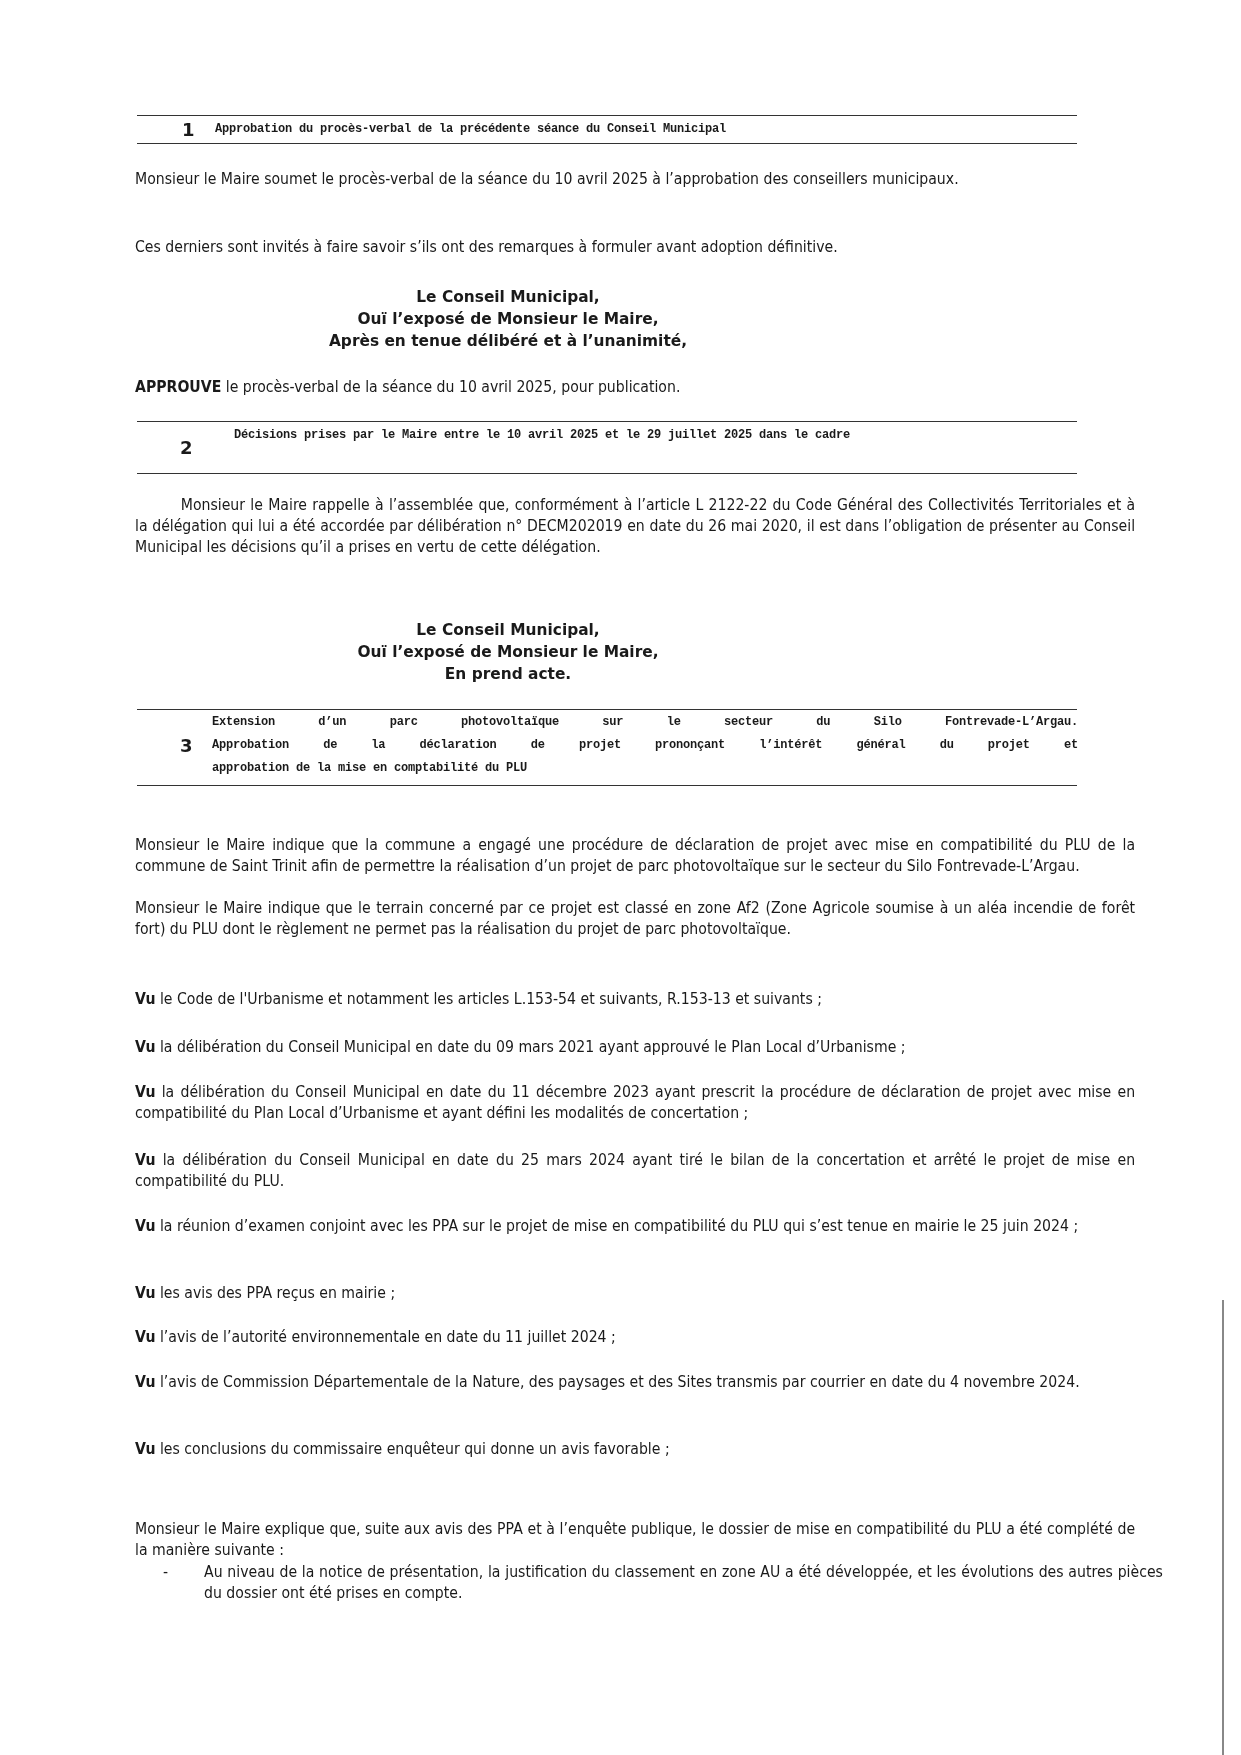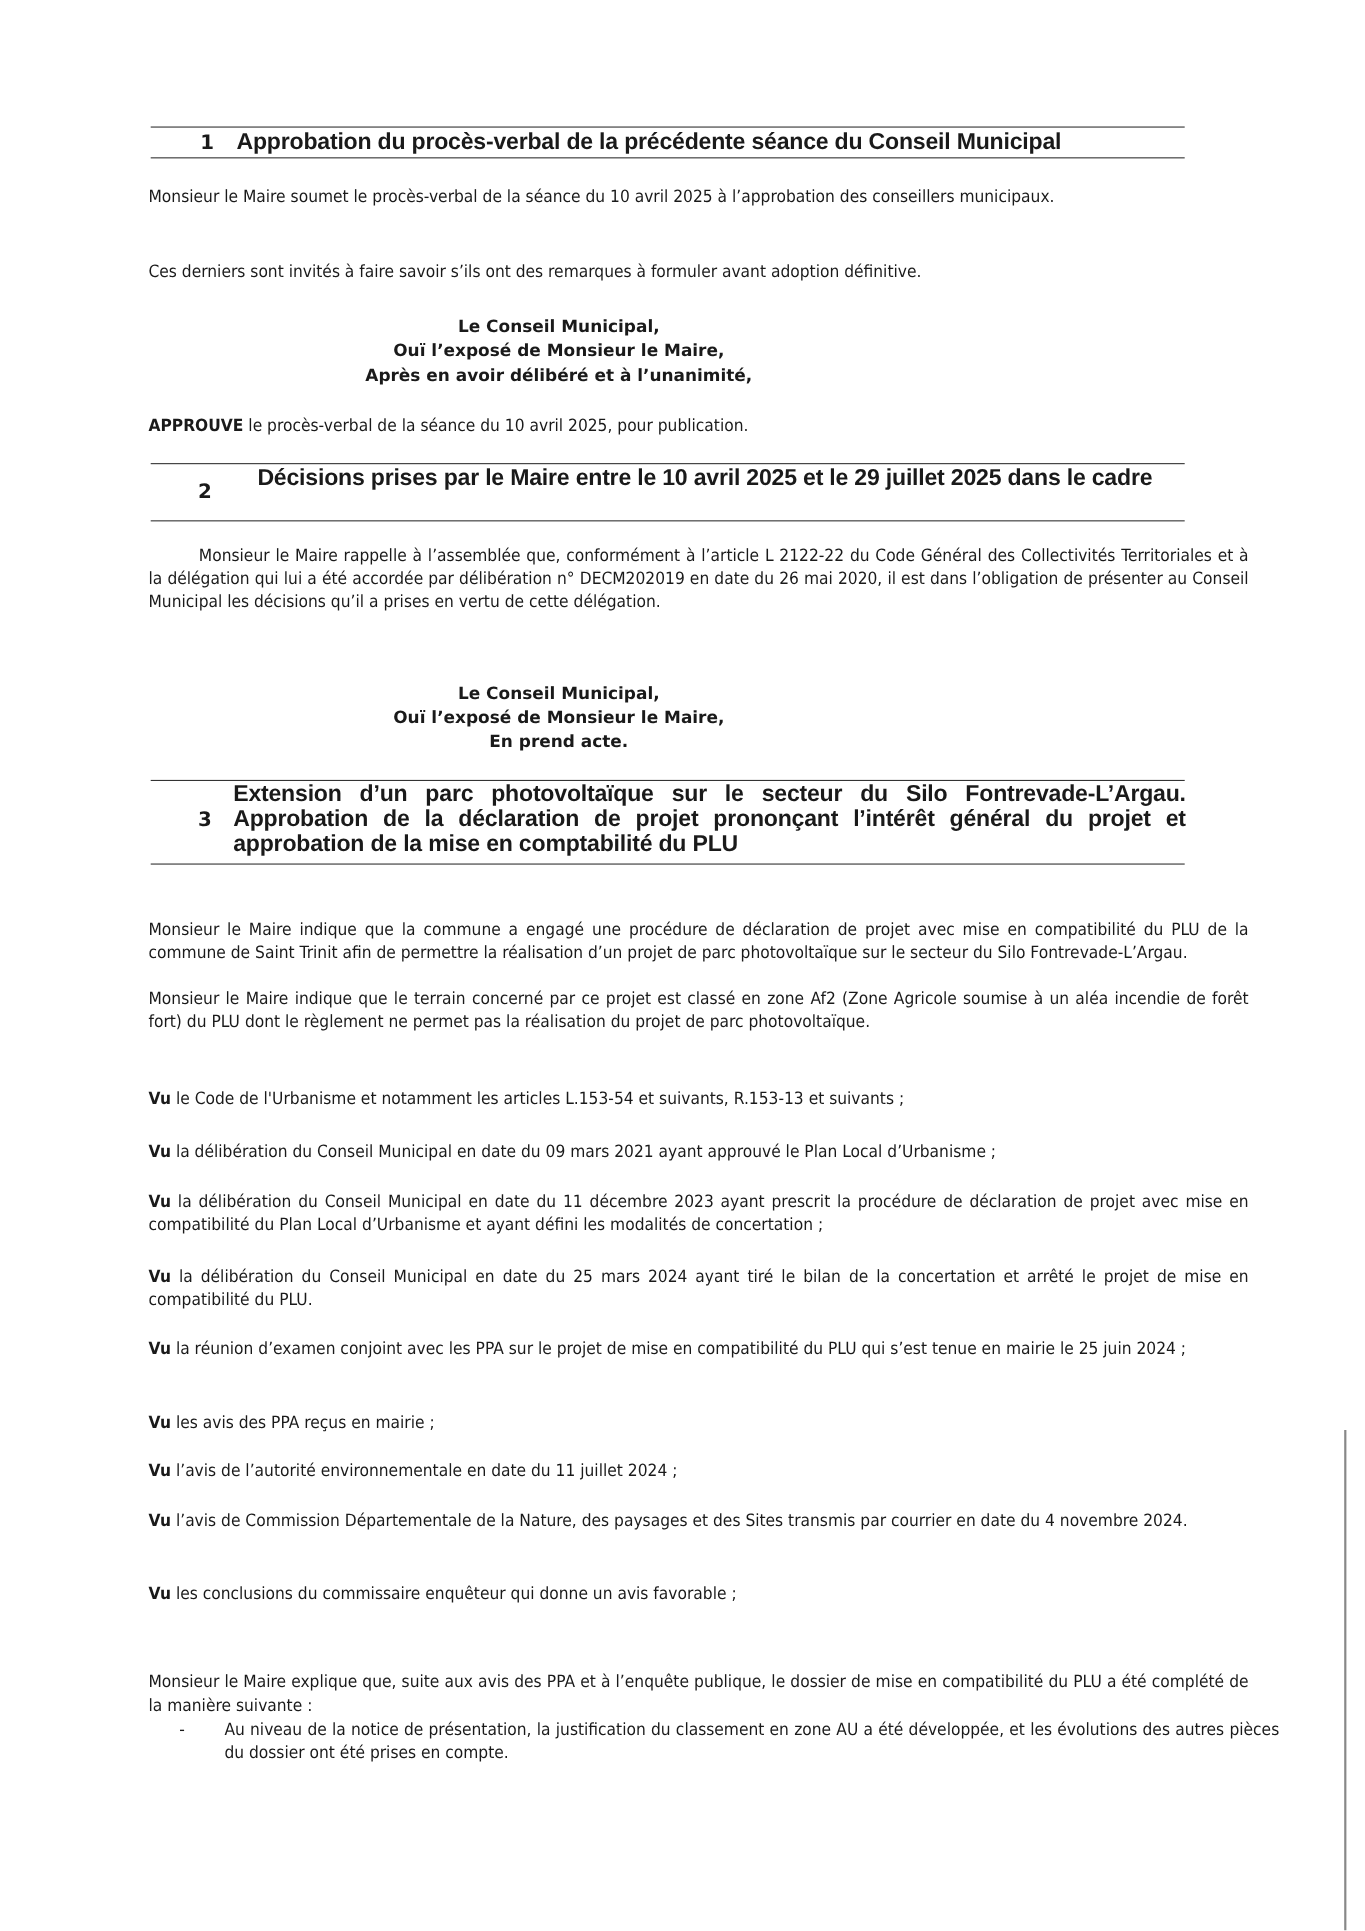--- a/index.html
+++ b/index.html
@@ -4,21 +4,21 @@
 <style>
   html, body { margin: 0; padding: 0; background: #ffffff; }
   body {
     width: 1241px; height: 1755px; position: relative; overflow: hidden;
     font-family: "DejaVu Sans Condensed", "Liberation Sans Narrow", "DejaVu Sans", sans-serif;
     color: #1a1a1a;
   }
   .page { position: absolute; left: 0; top: 0; width: 1241px; height: 1755px; }
   .rule { position: absolute; height: 0; border-top: 1.5px solid #333; }
   .hnum { position: absolute; font-family: "DejaVu Sans", sans-serif; font-weight: bold; font-size: 18px; }
-  .htitle { position: absolute; font-family: Liberation Sans, sans-serif; font-weight: bold; font-size: 21px; line-height: 22px; letter-spacing: -0.2px; }
+  .htitle { position: absolute; font-family: Liberation Mono, monospace; font-weight: bold; font-size: 12px; line-height: 22px; letter-spacing: -0.2px; }
   .body {
     position: absolute; left: 135px; width: 1000px;
     font-family: "DejaVu Sans", sans-serif; font-size: 15.4px; line-height: 21px;
     transform-origin: left top; transform: scaleX(0.915); width: 1093px;
   }
   .just { text-align: justify; text-align-last: left; }
   .center { position: absolute; left: 0; width: 1016px; text-align: center;
     font-family: "DejaVu Sans", sans-serif; font-weight: bold; font-size: 15.4px; line-height: 21px; }
   b { font-weight: bold; }
   .edge { position: absolute; left: 1222px; top: 1300px; width: 2px; height: 455px; background: #888; }
@@ -31,21 +31,21 @@
   <div class="rule" style="left:137px; top:115px; width:940px;"></div>
   <div class="hnum" style="left:182px; top:119px;">1</div>
   <div class="htitle" style="left:215px; top:118px;">Approbation du procès-verbal de la précédente séance du Conseil Municipal</div>
   <div class="rule" style="left:137px; top:143px; width:940px;"></div>
 
   <div class="body just" style="top:169px;">Monsieur le Maire soumet le procès-verbal de la séance du 10 avril 2025 à l’approbation des conseillers municipaux.</div>
   <div class="body" style="top:237px;">Ces derniers sont invités à faire savoir s’ils ont des remarques à formuler avant adoption définitive.</div>
 
   <div class="center" style="top:287px;">Le Conseil Municipal,</div>
   <div class="center" style="top:309px;">Ouï l’exposé de Monsieur le Maire,</div>
-  <div class="center" style="top:331px;">Après en avoir délibéré et à l’unanimité,</div>
+  <div class="center" style="top:331px;">Après en tenue délibéré et à l’unanimité,</div>
 
   <div class="body" style="top:377px;"><b>APPROUVE</b><span> le procès-verbal de la séance du 10 avril 2025, pour publication.</span></div>
 
   <div class="rule" style="left:137px; top:421px; width:940px;"></div>
   <div class="hnum" style="left:180px; top:437px;">2</div>
   <div class="htitle" style="left:214px; top:424px;margin-left:20px;">Décisions prises par le Maire entre le 10 avril 2025 et le 29 juillet 2025 dans le cadre</div>
   <div class="rule" style="left:137px; top:473px; width:940px;"></div>
 
   <div class="body just" style="top:495px; text-indent:50px;">Monsieur le Maire rappelle à l’assemblée que, conformément à l’article L 2122-22 du Code Général des Collectivités Territoriales et à la délégation qui lui a été accordée par délibération n° DECM202019 en date du 26 mai 2020, il est dans l’obligation de présenter au Conseil Municipal les décisions qu’il a prises en vertu de cette délégation.</div>
 

